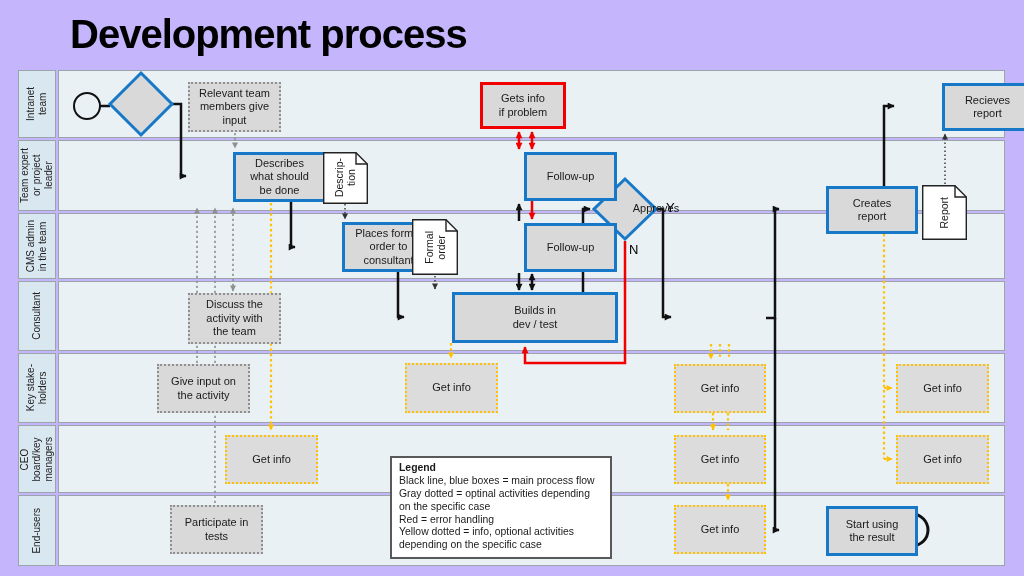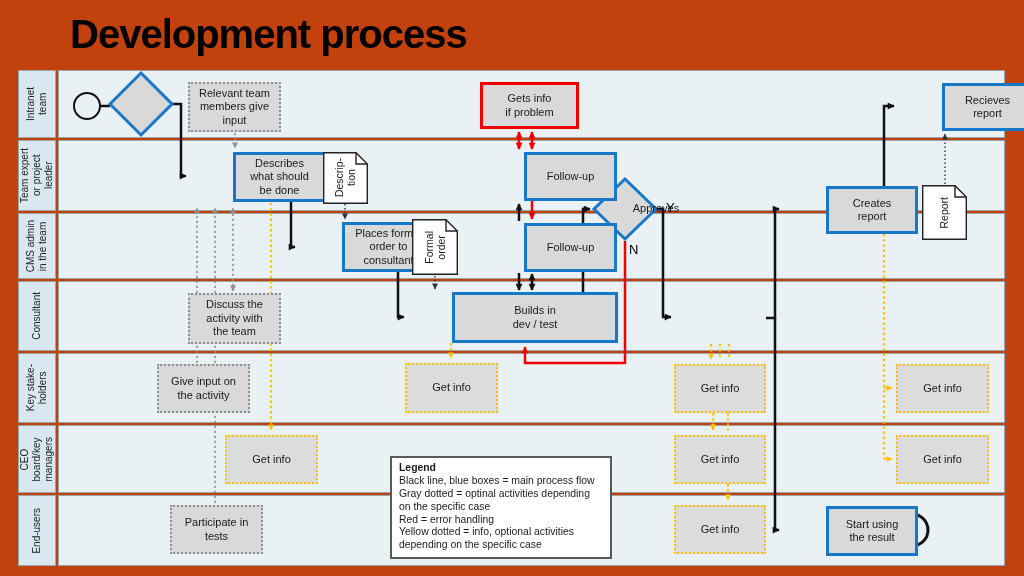--- a/index.html
+++ b/index.html
@@ -1,16 +1,16 @@
 <!DOCTYPE html>
 <html><head>
 <meta charset="utf-8">
 <style>
   html,body{margin:0;padding:0;background:#fff;}
-  #stage{position:relative;width:1024px;height:576px;background:#c2410c;overflow:hidden;
+  #stage{position:relative;width:1024px;height:576px;background:#c4b5fd;overflow:hidden;
          font-family:"Liberation Sans", sans-serif;color:#1a1a1a;}
   #title{position:absolute;left:70px;top:12px;font-size:40px;font-weight:bold;
          letter-spacing:-1px;color:#000;white-space:nowrap;}
   .lane{position:absolute;left:18px;width:987px;z-index:1;}
   .lane-label{position:absolute;left:0;top:0;width:38px;height:100%;background:#d9e7f0;
       border:1px solid #9aa5aa;box-sizing:border-box;display:flex;align-items:center;justify-content:center;}
   .lane-label span{writing-mode:vertical-rl;transform:rotate(180deg);text-align:center;
       font-size:10px;line-height:1.2;white-space:pre-line;color:#222;}
   .lane-body{position:absolute;left:40px;top:0;width:947px;height:100%;background:#e9f1f5;
       border:1px solid #9aa5aa;box-sizing:border-box;}
@@ -177,21 +177,21 @@
 
   <div class="node gdot" style="left:188px;top:82px;width:93px;height:50px;">Relevant team
 members give
 input</div>
   <div class="node blue" style="left:189px;top:152px;width:93px;height:50px;">Describes
 what should
 be done</div>
   <div class="node blue" style="left:298px;top:222px;width:93px;height:50px;">Places formal
 order to
 consultant</div>
-  <div class="node red" style="left:480px;top:82px;width:99px;height:47px;">Gets info
+  <div class="node red" style="left:480px;top:82px;width:86px;height:47px;">Gets info
 if problem</div>
   <div class="node blue" style="left:480px;top:152px;width:93px;height:49px;">Follow-up</div>
   <div class="node blue" style="left:480px;top:223px;width:93px;height:49px;">Follow-up</div>
   <div class="node blue" style="left:408px;top:292px;width:166px;height:51px;">Builds in
 dev / test</div>
   <div class="node blue" style="left:782px;top:186px;width:92px;height:48px;">Creates
 report</div>
   <div class="node blue" style="left:898px;top:83px;width:91px;height:48px;">Recieves
 report</div>
   <div class="node blue" style="left:782px;top:506px;width:92px;height:50px;">Start using

